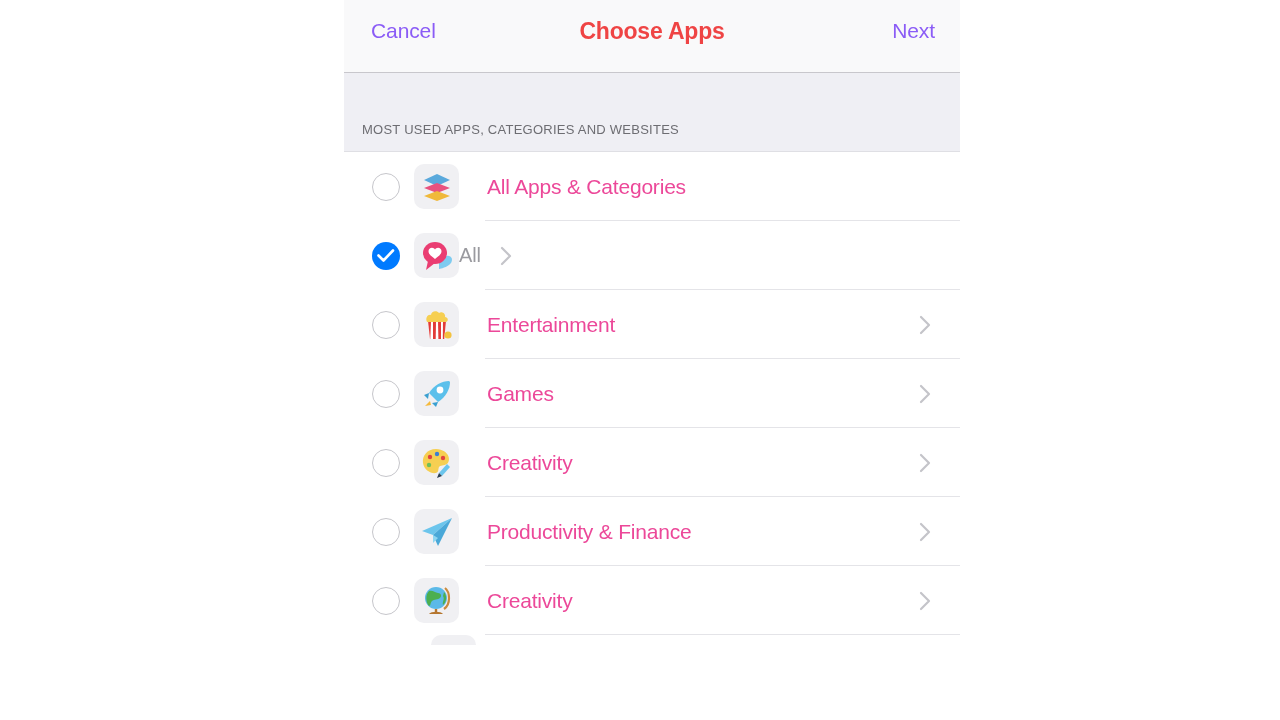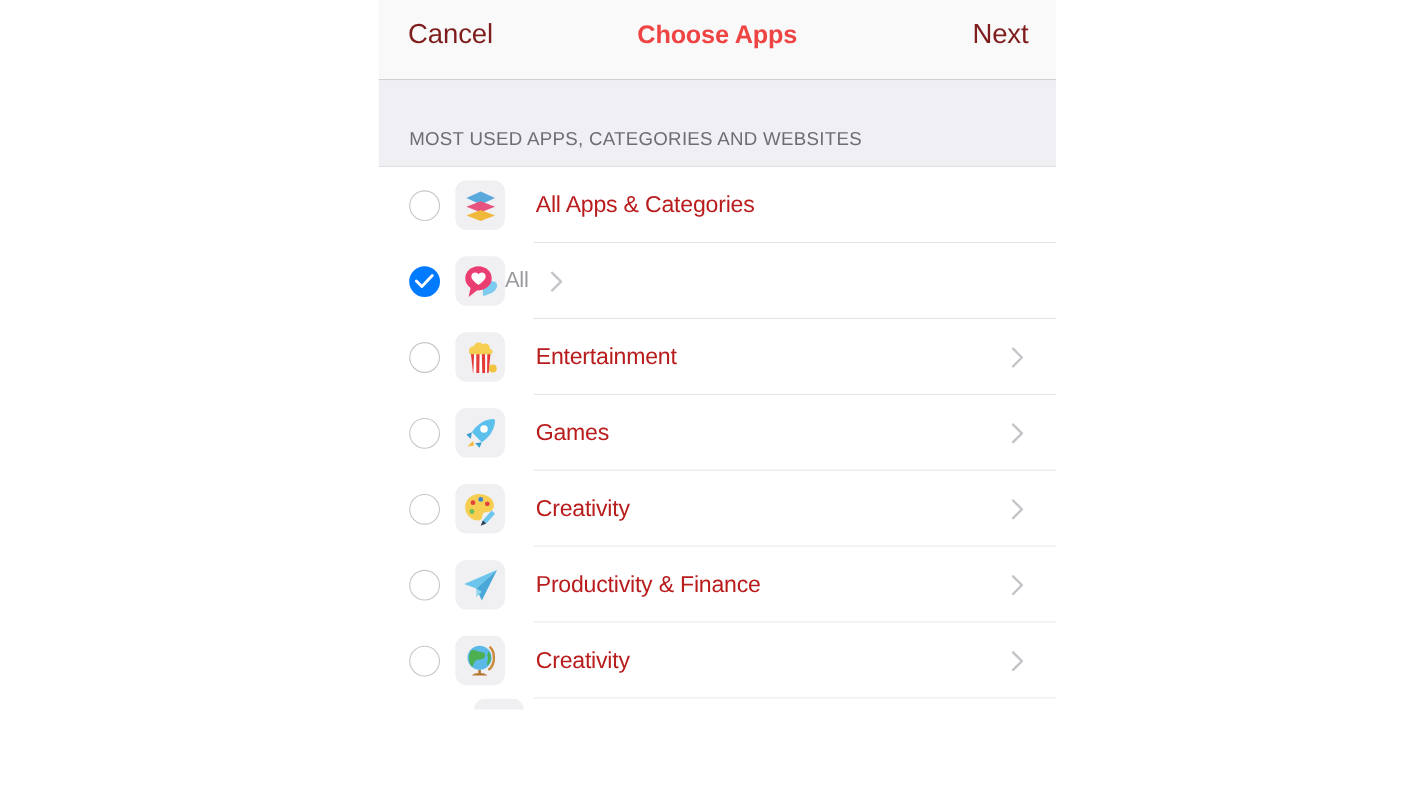--- a/index.html
+++ b/index.html
@@ -29,22 +29,22 @@
     position: relative;
     height: 73px;
     background: #f9f9fa;
     border-bottom: 1px solid #c8c7cc;
     box-sizing: border-box;
   }
   .nav-cancel,
   .nav-next {
     position: absolute;
     top: 15px;
-    font-size: 25px;
-    color: #7f1d1d;
+    font-size: 21px;
+    color: #8b5cf6;
     letter-spacing: -0.1px;
     cursor: pointer;
     line-height: 32px;
   }
   .nav-cancel { left: 27px; }
   .nav-next   { right: 25px; }
   .nav-title {
     position: absolute;
     top: 16px;
     left: 0;
@@ -60,23 +60,23 @@
   
   .section-header {
     height: 79px;
     background: #efeff4;
     border-bottom: 1px solid #dfdfe4;
     box-sizing: border-box;
     position: relative;
   }
   .section-header-label {
     position: absolute;
-    left: 28px;
+    left: 18px;
     bottom: 14px;
-    font-size: 17px;
+    font-size: 13px;
     color: #6d6d72;
     letter-spacing: 0.25px;
   }
 
   
   .list {
     background: #ffffff;
   }
   .row {
     position: relative;
@@ -125,21 +125,21 @@
     flex: 0 0 auto;
     display: flex;
     align-items: center;
     justify-content: center;
     overflow: hidden;
   }
 
   .row-label {
     margin-left: 28px;
     font-size: 21px;
-    color: #b91c1c;
+    color: #ec4899;
     letter-spacing: -0.2px;
     flex: 1 1 auto;
     white-space: nowrap;
   }
 
   .row-value {
     font-size: 20px;
     color: #9a9a9f;
     margin-right: 14px;
     letter-spacing: -0.2px;

